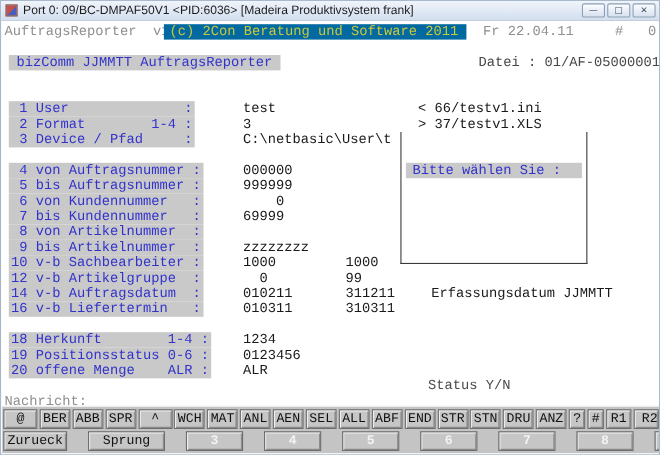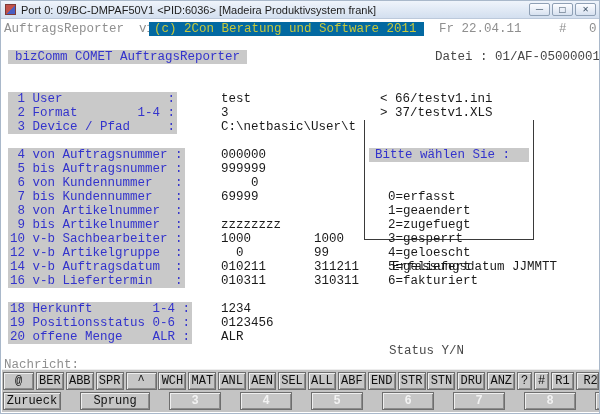--- a/index.html
+++ b/index.html
@@ -93,31 +93,30 @@
       <button class="win-btn">✕</button>
     </span>
   </div>
 
   <div class="terminal">
     <span class="t gray app-title">AuftragsReporter  v1</span>
     <span class="t hl-copyright">(c) 2Con Beratung und Software 2011</span>
     <span class="t gray hdr-date">Fr 22.04.11</span>
     <span class="t gray hdr-counter">#   0</span>
 
-    <span class="t report-title">bizComm COMET AuftragsReporter</span>
+    <span class="t report-title">bizComm JJMMTT AuftragsReporter</span>
     <span class="t dkgray datei">Datei : 01/AF-05000001</span>
 
     <div id="form-rows"><div class="row" style="top: 72px;"><span class="lbl"> 1 User              :</span><span class="val">test</span><span class="ref">&lt; 66/testv1.ini</span></div><div class="row" style="top: 86px;"><span class="lbl"> 2 Format        1-4 :</span><span class="val">3</span><span class="ref">&gt; 37/testv1.XLS</span></div><div class="row" style="top: 100px;"><span class="lbl"> 3 Device / Pfad     :</span><span class="val">C:\netbasic\User\t</span></div><div class="row" style="top: 128px;"><span class="lbl"> 4 von Auftragsnummer :</span><span class="val">000000</span></div><div class="row" style="top: 142px;"><span class="lbl"> 5 bis Auftragsnummer :</span><span class="val">999999</span></div><div class="row" style="top: 156px;"><span class="lbl"> 6 von Kundennummer   :</span><span class="val">    0</span></div><div class="row" style="top: 170px;"><span class="lbl"> 7 bis Kundennummer   :</span><span class="val">69999</span></div><div class="row" style="top: 184px;"><span class="lbl"> 8 von Artikelnummer  :</span></div><div class="row" style="top: 198px;"><span class="lbl"> 9 bis Artikelnummer  :</span><span class="val">zzzzzzzz</span></div><div class="row" style="top: 212px;"><span class="lbl">10 v-b Sachbearbeiter :</span><span class="val">1000</span><span class="val2">1000</span></div><div class="row" style="top: 226px;"><span class="lbl">12 v-b Artikelgruppe  :</span><span class="val">  0</span><span class="val2">99</span></div><div class="row" style="top: 240px;"><span class="lbl">14 v-b Auftragsdatum  :</span><span class="val">010211</span><span class="val2">311211</span><span class="hint">Erfassungsdatum JJMMTT</span></div><div class="row" style="top: 254px;"><span class="lbl">16 v-b Liefertermin   :</span><span class="val">010311</span><span class="val2">310311</span></div><div class="row" style="top: 282px;"><span class="lbl">18 Herkunft        1-4 :</span><span class="val">1234</span></div><div class="row" style="top: 296px;"><span class="lbl">19 Positionsstatus 0-6 :</span><span class="val">0123456</span></div><div class="row" style="top: 310px;"><span class="lbl">20 offene Menge    ALR :</span><span class="val">ALR</span></div></div>
 
     <span class="t status">Status Y/N</span>
     <span class="t nachricht">Nachricht:</span>
 
     <div class="popup">
       <span class="popup-title">Bitte wählen Sie :</span>
-      <div id="popup-items"><div class="popup-item">0=erfasst</div><div class="popup-item">1=geaendert</div><div class="popup-item">2=zugefuegt</div><div class="popup-item">3=gesperrt</div><div class="popup-item">4=geloescht</div><div class="popup-item">5=geliefert</div><div class="popup-item">6=fakturiert</div></div>
     </div>
   </div>
 
   <div class="toolbar">
     <div class="tb-row r1" id="tb-row1">
         <button class="tb" style="width: 31px;">@</button>
         <button class="tb" style="width: 28px;">BER</button>
         <button class="tb" style="width: 28px;">ABB</button>
         <button class="tb" style="width: 28px;">SPR</button>
         <button class="tb" style="width: 31px;">^</button>

